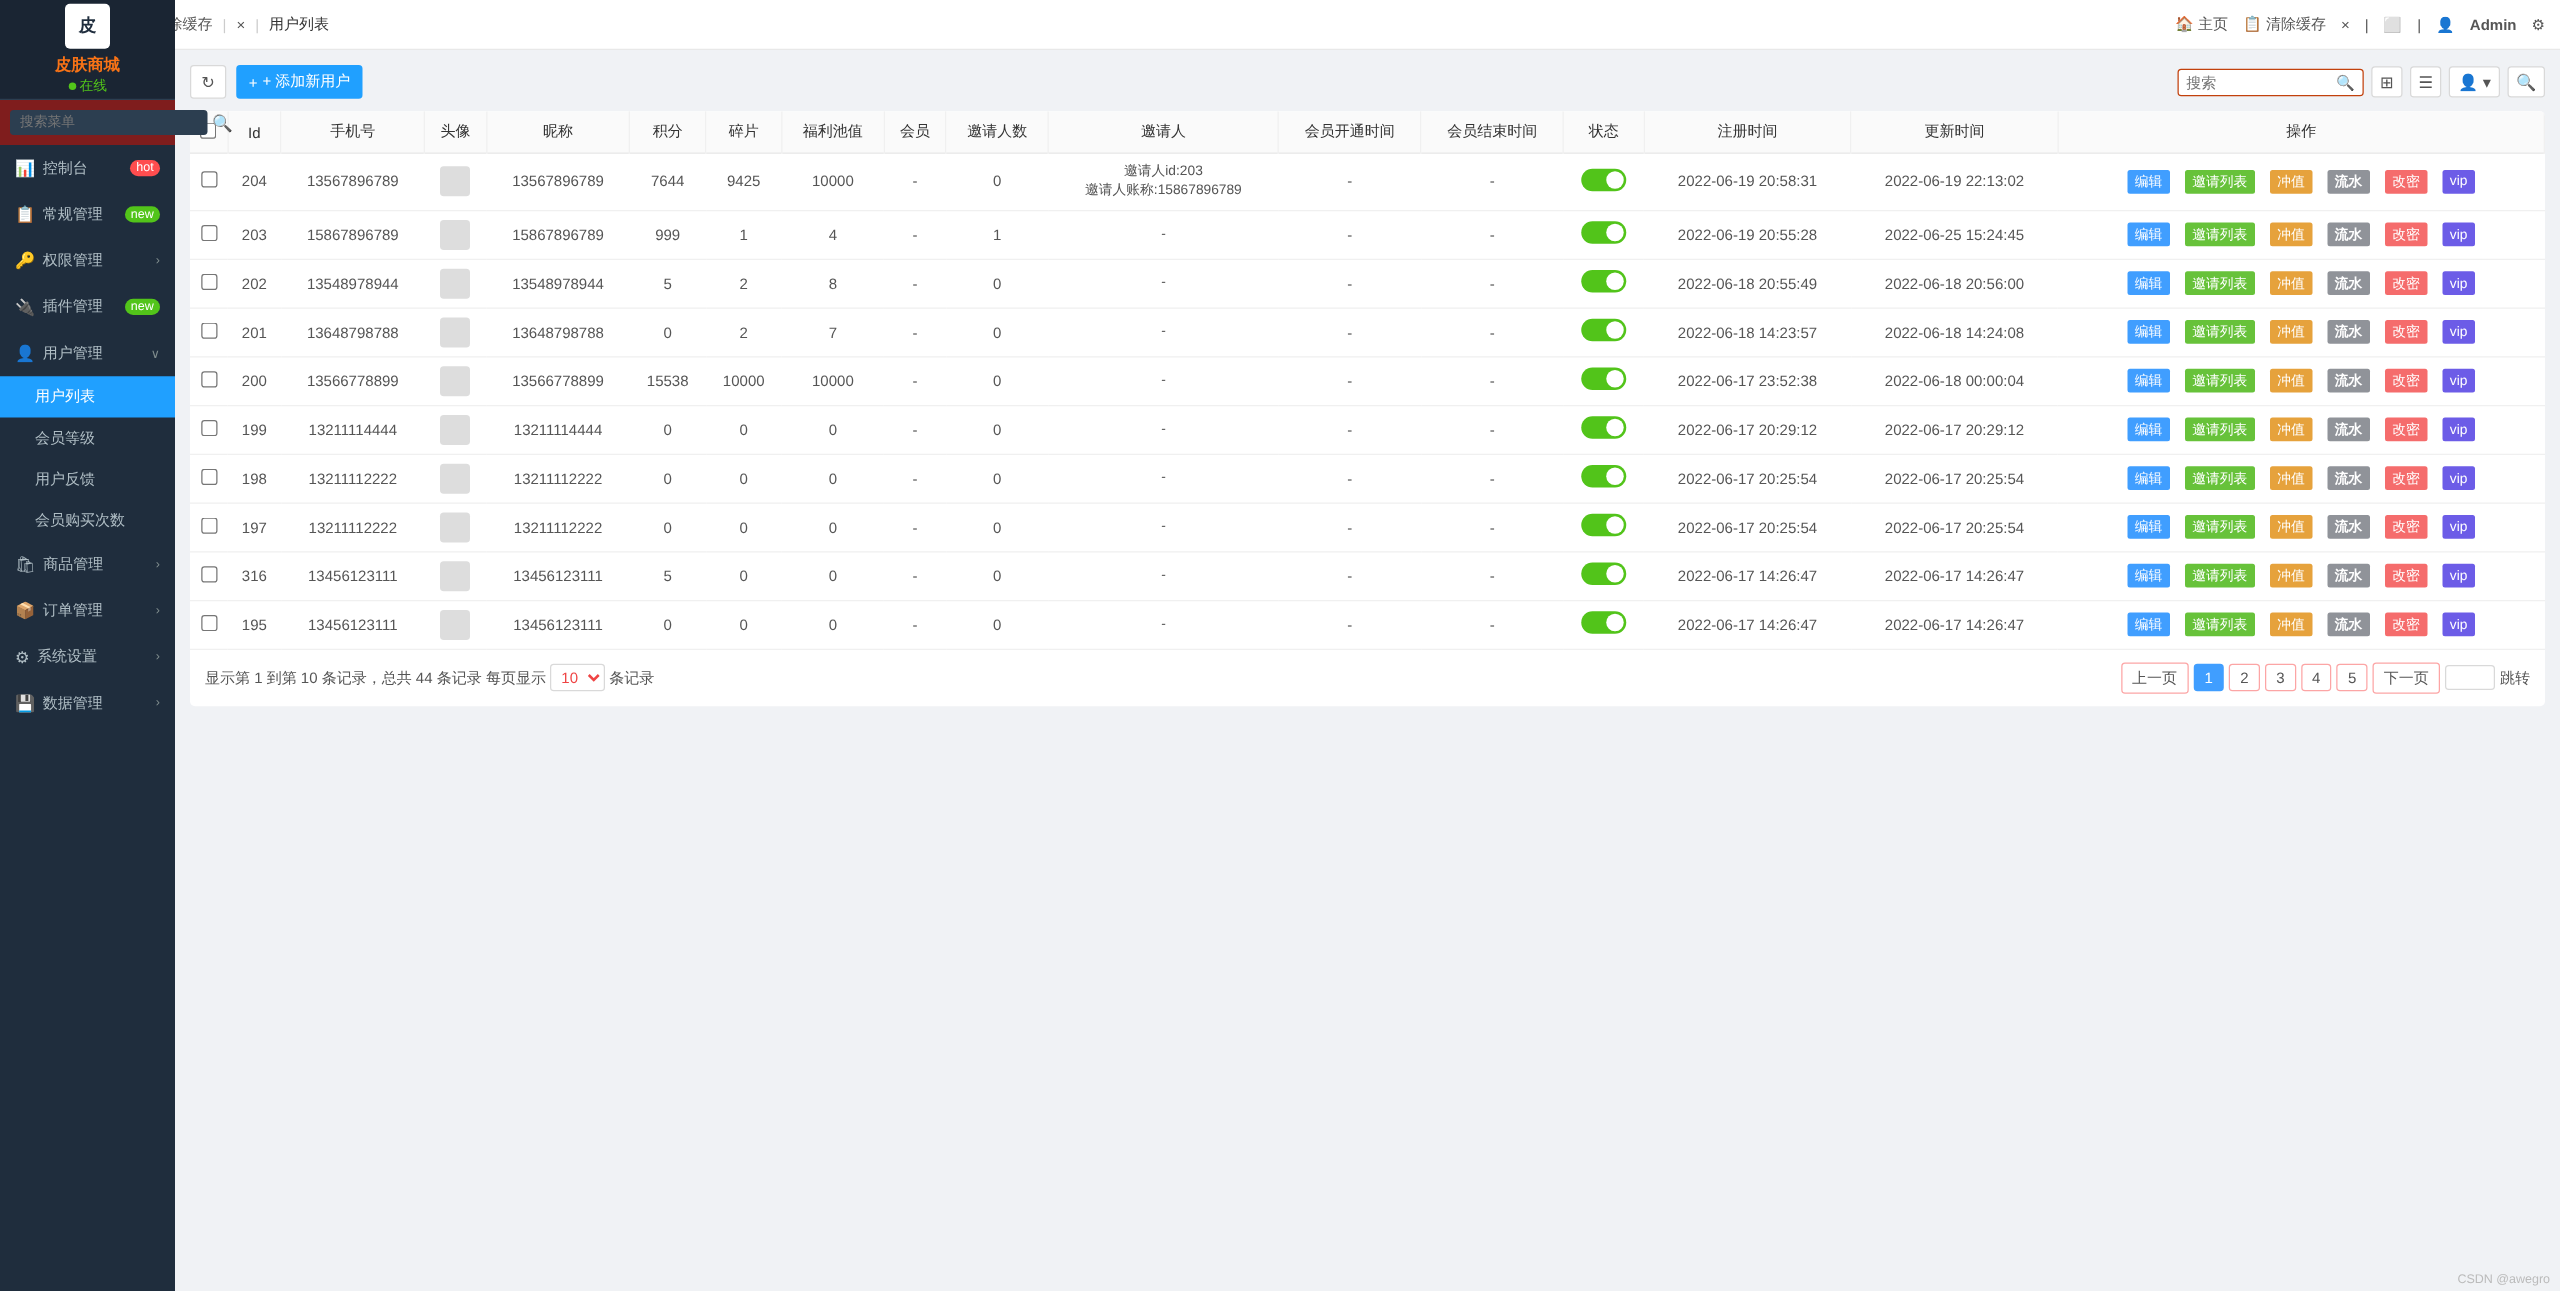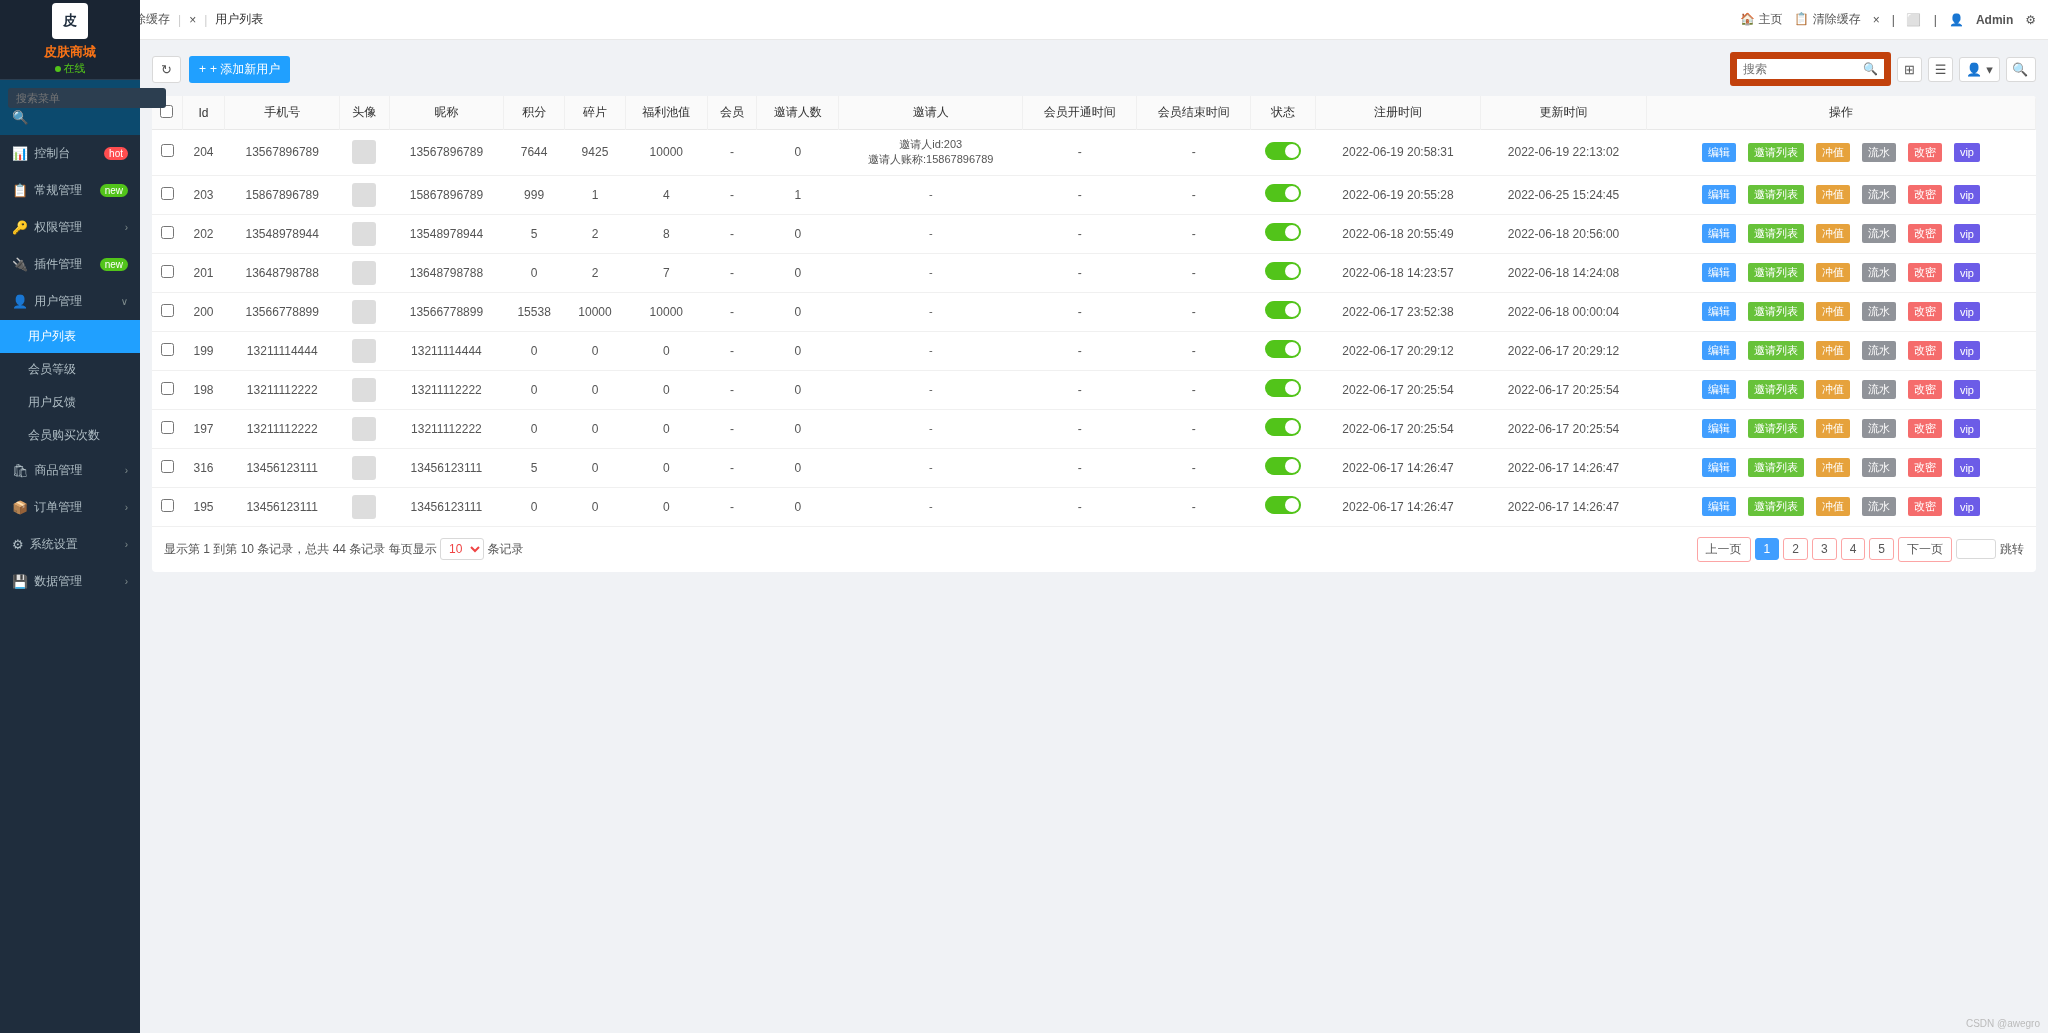--- a/index.html
+++ b/index.html
@@ -55,23 +55,22 @@
       font-size: 14px; font-weight: bold; color: #1f2d3d;
       margin-bottom: 4px;
     }
     .sidebar-logo .logo-title { color: #f97316; font-size: 13px; font-weight: bold; }
     .sidebar-logo .online-badge { color: #52c41a; font-size: 11px; display: flex; align-items: center; gap: 3px; }
     .sidebar-logo .online-dot { width: 6px; height: 6px; background: #52c41a; border-radius: 50%; }
 
     .sidebar-search {
       padding: 8px;
       display: flex;
-      align-items: flex-start;
-      background: #0c4a6e;
-      flex-direction: column;
+      align-items: flex-end;
+      background: #7f1d1d;
     }
     .sidebar-search input {
       flex: 1;
       background: #2c3e50;
       border: none;
       border-radius: 3px;
       padding: 4px 8px;
       color: #aaa;
       font-size: 11px;
       outline: none;
@@ -149,21 +148,21 @@
       border: none;
       border-radius: 3px;
       padding: 5px 10px;
       cursor: pointer;
       font-size: 12px;
       display: flex; align-items: center; gap: 4px;
     }
     .toolbar-right { display: flex; align-items: center; gap: 6px; }
     .search-box {
       display: flex; align-items: center;
-      border: 7px solid #c2410c;
+      border: 1px solid #c2410c;
       border-radius: 3px;
       background: #fff;
       padding: 3px 6px;
     }
     .search-box input {
       border: none; outline: none;
       font-size: 12px; color: #333;
       width: 120px;
     }
     .icon-btn {
@@ -237,21 +236,21 @@
       border-radius: 2px;
       border: none;
       color: #fff;
       font-size: 11px;
       cursor: pointer;
       white-space: nowrap;
     }
     .btn-edit { background: #409EFF; }
     .btn-invite { background: #67C23A; }
     .btn-recharge { background: #E6A23C; }
-    .btn-flow { background: #909399; }
+    .btn-flow { background: #909399; font-weight: bold; }
     .btn-modify { background: #F56C6C; }
     .btn-vip { background: #6c5ce7; }
 
     
     .pagination {
       display: flex;
       align-items: center;
       justify-content: space-between;
       padding: 10px 12px;
       font-size: 12px;

